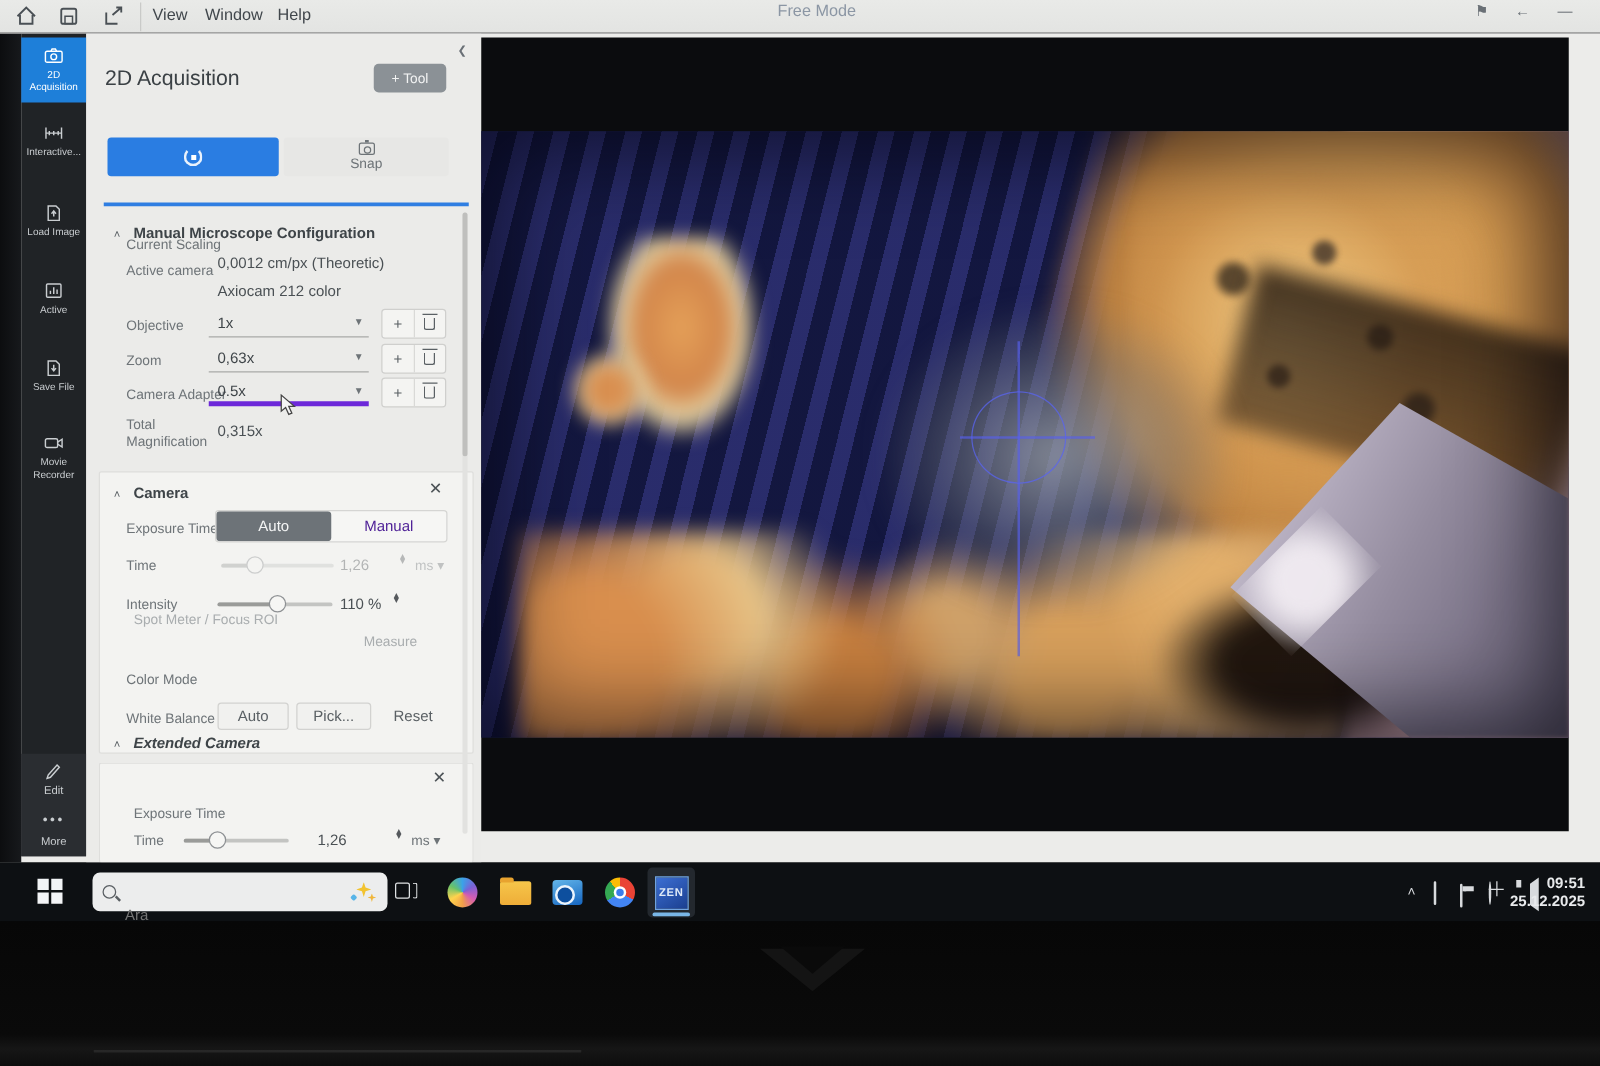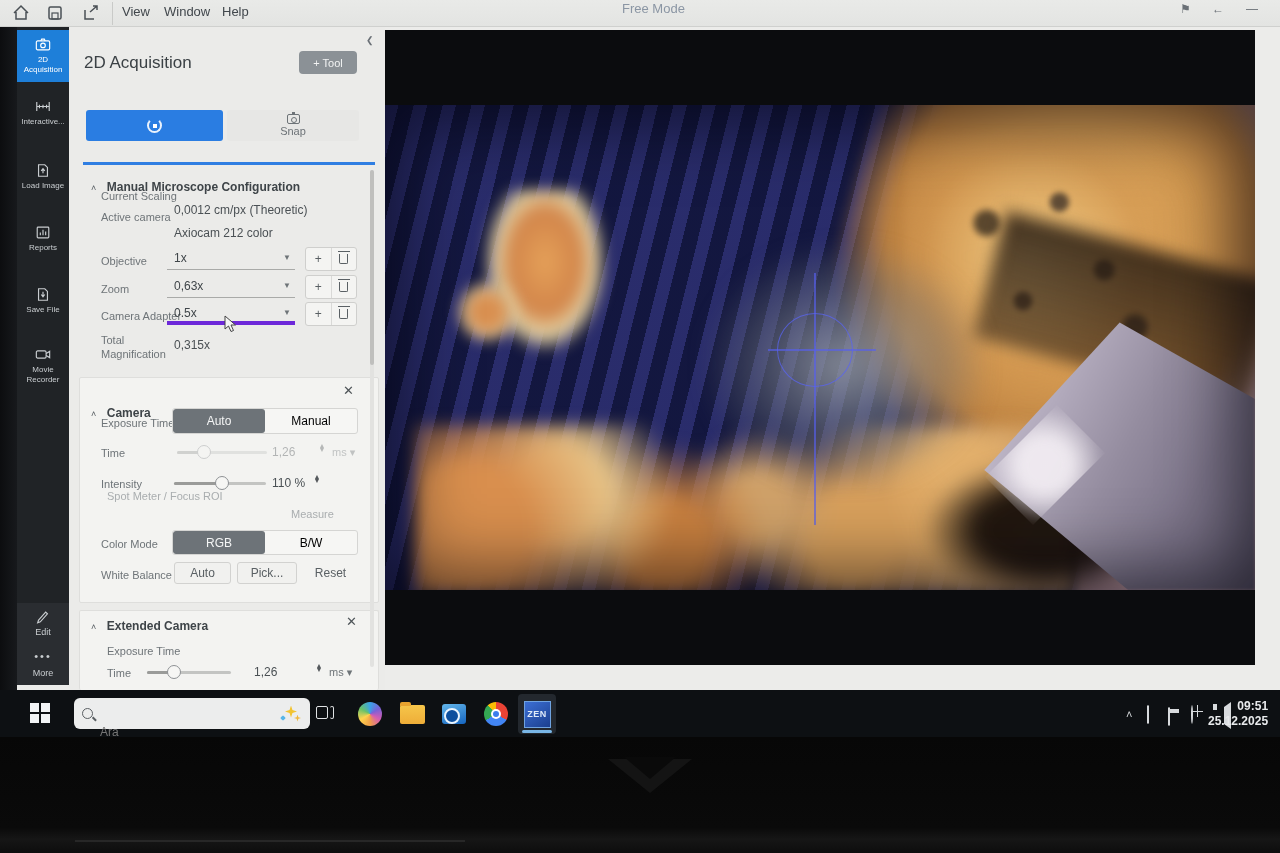--- a/index.html
+++ b/index.html
@@ -80,21 +80,21 @@
     border:1px solid #cfcfcd; border-radius:3px; background:#f4f4f2; display:flex; }
   .mini-btn { flex:1; display:flex; align-items:center; justify-content:center; font-size:12px;
     color:#5a6064; cursor:pointer; }
   .mini-btn + .mini-btn { border-left:1px solid #d9d9d7; }
   .trash { width:9px; height:10px; border:1.1px solid #5a6064; border-top:none; border-radius:0 0 2px 2px; position:relative; }
   .trash:before { content:""; position:absolute; left:-2.5px; top:-3px; width:12px; height:1.4px; background:#5a6064; }
 
   .card { position:absolute; left:10px; width:300px; background:#f3f3f1; border:1px solid #dededc; border-radius:2px; }
 
   .seg { position:absolute; display:flex; border:1px solid #d5d5d3; border-radius:3px; overflow:hidden; background:#f6f6f4; }
-  .seg div { display:flex; align-items:center; justify-content:center; font-size:12px; color:#000000; cursor:pointer; }
+  .seg div { display:flex; align-items:center; justify-content:center; font-size:12px; color:#4c1d95; cursor:pointer; }
   .seg .on { background:#6d7378; color:#f4f5f5; border-radius:3px; }
 
   .slider { position:absolute; height:3px; background:#c3c4c2; border-radius:2px; }
   .slider .fill { position:absolute; left:0; top:0; height:3px; background:#9a9b99; border-radius:2px; }
   .slider .knob { position:absolute; top:-6px; width:14px; height:14px; background:#f6f6f4;
     border:1.5px solid #8e9194; border-radius:50%; cursor:pointer; }
   .stepper { position:absolute; width:10px; font-size:7px; line-height:4px; color:#55595d; text-align:center; cursor:pointer; }
   .unit { position:absolute; font-size:11px; color:#6e7478; cursor:pointer; }
   .dim { opacity:.38; }
   .linkish { font-size:11px; color:#a9adaf; cursor:pointer; }
@@ -288,21 +288,21 @@
         </span>
         <span>Load Image</span>
       </div>
       <div class="sb-item" style="margin-top:20px">
         <span class="sb-icon">
           <svg viewBox="0 0 18 16">
               <rect x="2.5" y="2" width="13" height="12" rx="1"></rect>
               <path d="M6 11 v-3 M9 11 v-6 M12 11 v-4"></path>
             </svg>
         </span>
-        <span>Reports</span>
+        <span>Active</span>
       </div>
       <div class="sb-item" style="margin-top:20px">
         <span class="sb-icon">
           <svg viewBox="0 0 18 16">
               <path d="M4 1.5 h7 l3 3 v10 h-10 z"></path>
               <path d="M9 5 v5 M7 8 l2 2.5 2 -2.5"></path>
             </svg>
         </span>
         <span>Save File</span>
       </div>
@@ -392,21 +392,21 @@
       </div>
 
       <svg class="abs" style="left:155px; top:288px; width:13px; height:18px;" viewBox="0 0 13 18">
         <path d="M1 1 L1 14 L4.5 11 L7 16.5 L9.5 15.5 L7 10 L11.5 10 Z" fill="#f5f5f5" stroke="#444" stroke-width="1"></path>
       </svg>
 
       <span class="lbl row-lbl" style="top:306px; width:62px; line-height:1.3">Total Magnification</span>
       <span class="val row-val" style="top:311px">0,315x</span>
 
       <div class="card" style="top:350px; height:226px;"></div>
-      <div class="abs" style="left:22px; top:376px;">
+      <div class="abs" style="left:22px; top:358px;">
         <span class="caret">˄</span>
         <span class="sec-head">Camera</span>
       </div>
       <span class="xclose" style="left:274px; top:356px;">✕</span>
 
       <span class="lbl row-lbl" style="top:390px">Exposure Time</span>
       <div class="seg" style="left:103px; top:381px; width:186px; height:26px;">
         <div class="on" style="flex:1">Auto</div>
         <div style="flex:1">Manual</div>
       </div>
@@ -425,32 +425,28 @@
         <span class="fill" style="width:48px"></span>
         <span class="knob" style="left:41px"></span>
       </div>
       <span class="val" style="position:absolute; left:203px; top:449px;">110 %</span>
       <span class="stepper" style="left:243px; top:448px;">▲<br>▼</span>
 
       <span class="linkish abs" style="left:38px; top:463px;">Spot Meter / Focus ROI</span>
       <span class="linkish abs" style="left:222px; top:481px;">Measure</span>
 
       <span class="lbl row-lbl" style="top:511px">Color Mode</span>
-      <div class="seg" style="left:103px; top:503px; width:186px; height:25px;">
-        <div class="on" style="flex:1">RGB</div>
-        <div style="flex:1">B/W</div>
-      </div>
 
       <span class="lbl row-lbl" style="top:542px">White Balance</span>
       <button class="wb-btn" style="left:105px; top:535px; width:57px;">Auto</button>
       <button class="wb-btn" style="left:168px; top:535px; width:60px;">Pick...</button>
       <button class="wb-btn" style="left:234px; top:535px; width:55px; border:none; background:transparent;">Reset</button>
 
       <div class="card" style="top:583px; height:80px; border-bottom:none;"></div>
-      <div class="abs" style="left:22px; top:589px;">
+      <div class="abs" style="left:22px; top:558px;font-style:italic;">
         <span class="caret">˄</span>
         <span class="sec-head">Extended Camera</span>
       </div>
       <span class="xclose" style="left:277px; top:587px;">✕</span>
 
       <span class="lbl abs" style="left:38px; top:618px;">Exposure Time</span>
       <span class="lbl abs" style="left:38px; top:640px;">Time</span>
       <div class="slider" style="left:78px; top:644px; width:84px;">
         <span class="fill" style="width:26px"></span>
         <span class="knob" style="left:20px"></span>

